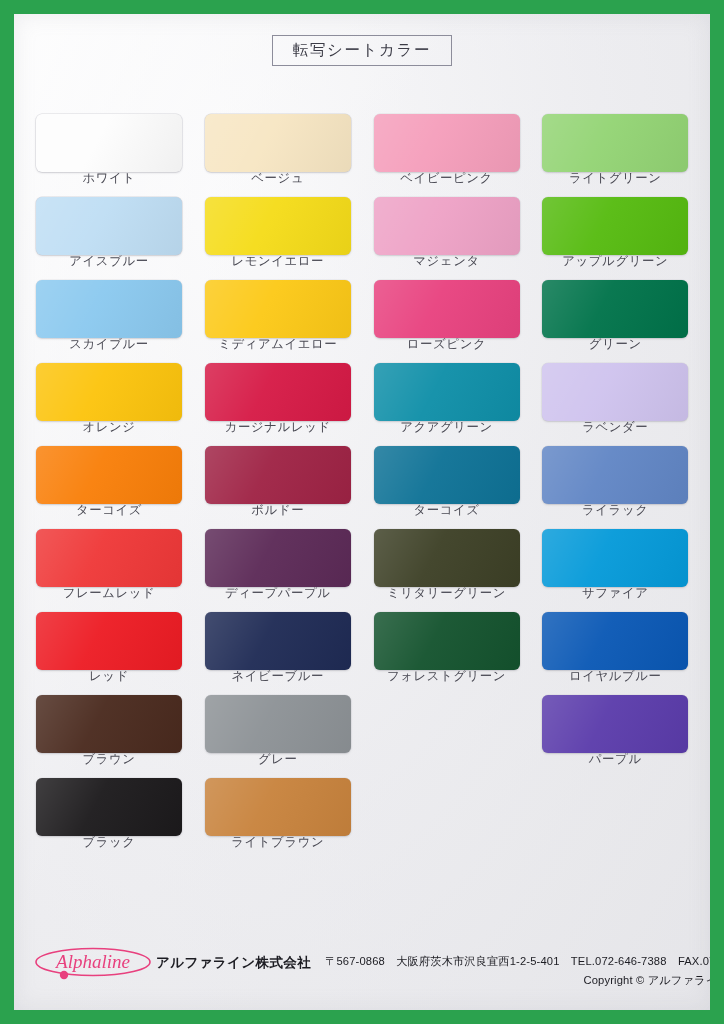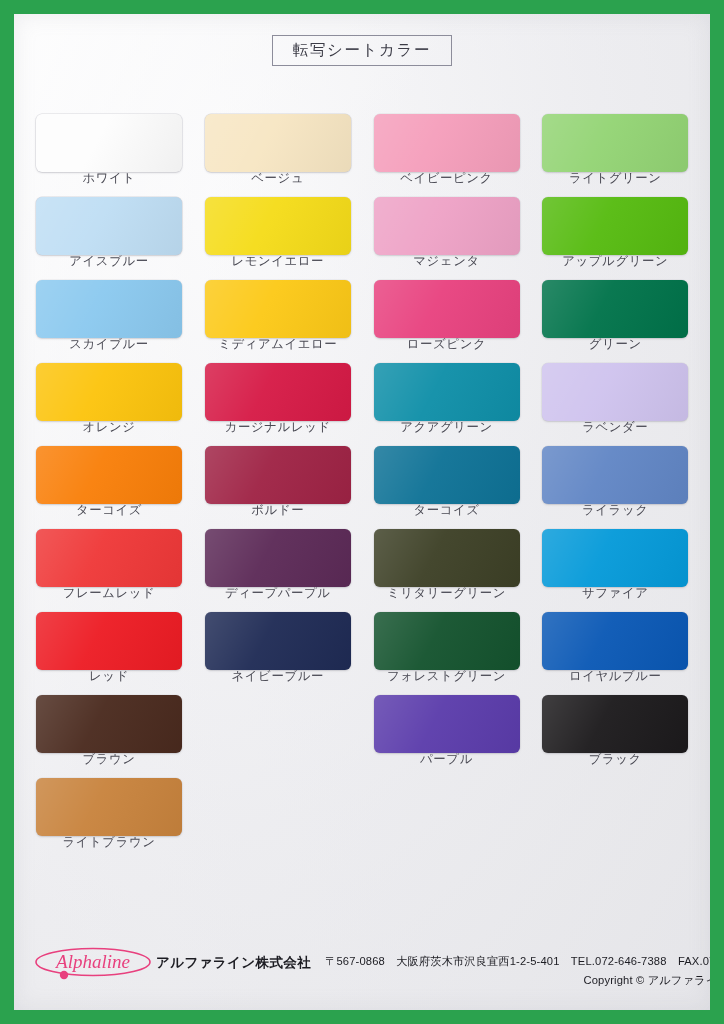--- a/index.html
+++ b/index.html
@@ -291,20 +291,24 @@
           <div class="label">フォレストグリーン</div>
         </div>
         <div class="cell">
           <div class="swatch" style="background: rgb(10, 88, 181);"></div>
           <div class="label">ロイヤルブルー</div>
         </div>
         <div class="cell">
           <div class="swatch" style="background: rgb(74, 42, 30);"></div>
           <div class="label">ブラウン</div>
         </div>
+        <div class="cell">
+          <div class="swatch" style="background: rgb(141, 146, 150);"></div>
+          <div class="label">グレー</div>
+        </div>
         <div class="cell empty">
           <div class="swatch" style="background: transparent;"></div>
           <div class="label"></div>
         </div>
         <div class="cell">
           <div class="swatch" style="background: rgb(91, 60, 171);"></div>
           <div class="label">パープル</div>
         </div>
         <div class="cell">
           <div class="swatch" style="background: rgb(28, 26, 28);"></div>

